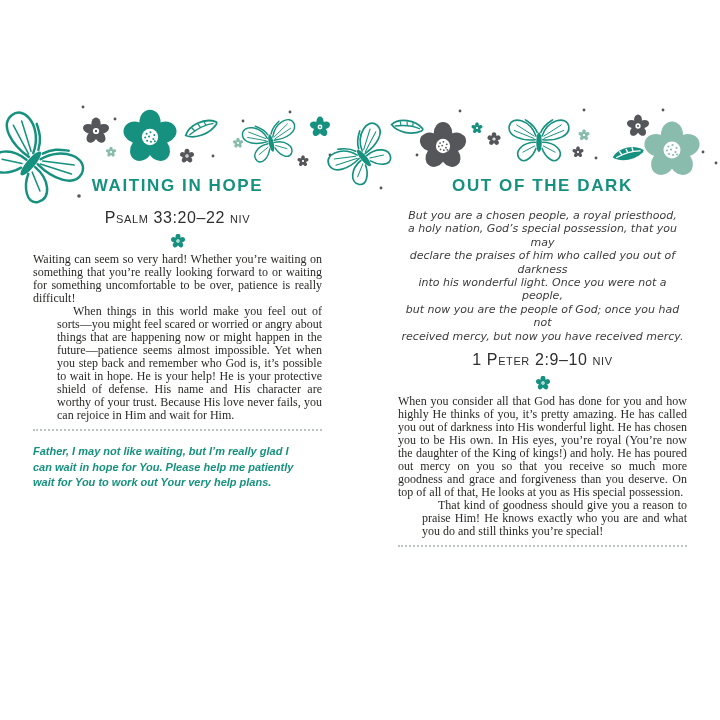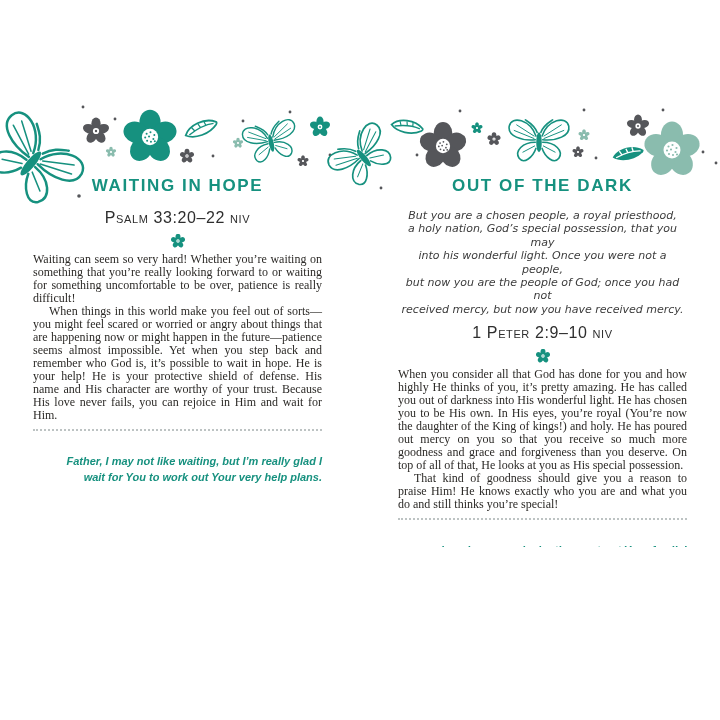--- a/index.html
+++ b/index.html
@@ -31,25 +31,25 @@
     font-variant:small-caps; font-size:16px; letter-spacing:0.6px;
     color:#2e2e2e; font-weight:500;
   }
   .dingbat { display:block; margin:7px auto 5px auto; }
   .body-text {
     text-align:justify; color:#2b2926;
     font-family:"Liberation Serif", serif;
     font-size:12px; line-height:13px;
   }
   .body-text p { margin:0; }
-  .body-text p.indent { text-indent:16px; }
+  .body-text p.indent { text-indent:16px;margin-left:24px; }
   .dotted-divider {
     margin-top:7px; border-top:2px dotted #bdc3c3; height:0;
   }
-  .prayer { margin-top:23px; text-align:right; }
+  .prayer { margin-top:13px; text-align:left; }
   .prayer-line {
     font-style:italic; font-weight:700; font-size:11px; line-height:15.5px;
     color:#17917f;
   }
   .page-number {
     position:absolute; top:581px; width:40px; text-align:center;
     font-family:Liberation Sans, sans-serif; font-size:10px; color:#2a8f7f;
     z-index:1;
   }
   .page-number.left  { left:157px; }
@@ -190,30 +190,32 @@
 
     <div class="body-text">
       <p>Waiting can seem so very hard! Whether you’re waiting on something that you’re really looking forward to or waiting for something uncomfortable to be over, patience is really difficult!</p>
       <p class="indent">When things in this world make you feel out of sorts—you might feel scared or worried or angry about things that are happening now or might happen in the future—patience seems almost impossible. Yet when you step back and remember who God is, it’s possible to wait in hope. He is your help! He is your protective shield of defense. His name and His character are worthy of your trust. Because His love never fails, you can rejoice in Him and wait for Him.</p>
     </div>
 
     <div class="dotted-divider"></div>
 
     <div class="prayer">
       <div class="prayer-line">Father, I may not like waiting, but I’m really glad I</div>
+      <div class="prayer-line">can wait in hope for You. Please help me patiently</div>
       <div class="prayer-line">wait for You to work out Your very help plans.</div>
     </div>
   </div>
 
   <div class="page page-right">
     <h1 class="page-title">OUT OF THE DARK</h1>
 
     <div class="scripture">
       <div class="scripture-line">But you are a chosen people, a royal priesthood,</div>
       <div class="scripture-line">a holy nation, God’s special possession, that you may</div>
+      <div class="scripture-line">declare the praises of him who called you out of darkness</div>
       <div class="scripture-line">into his wonderful light. Once you were not a people,</div>
       <div class="scripture-line">but now you are the people of God; once you had not</div>
       <div class="scripture-line">received mercy, but now you have received mercy.</div>
     </div>
     <div class="scripture-ref">1 Peter 2:9–10 niv</div>
 
     <svg class="dingbat" width="14" height="14" viewBox="-50 -50 100 100">
       <use href="#sym-flower-small" class="orn-teal"></use>
     </svg>
 

